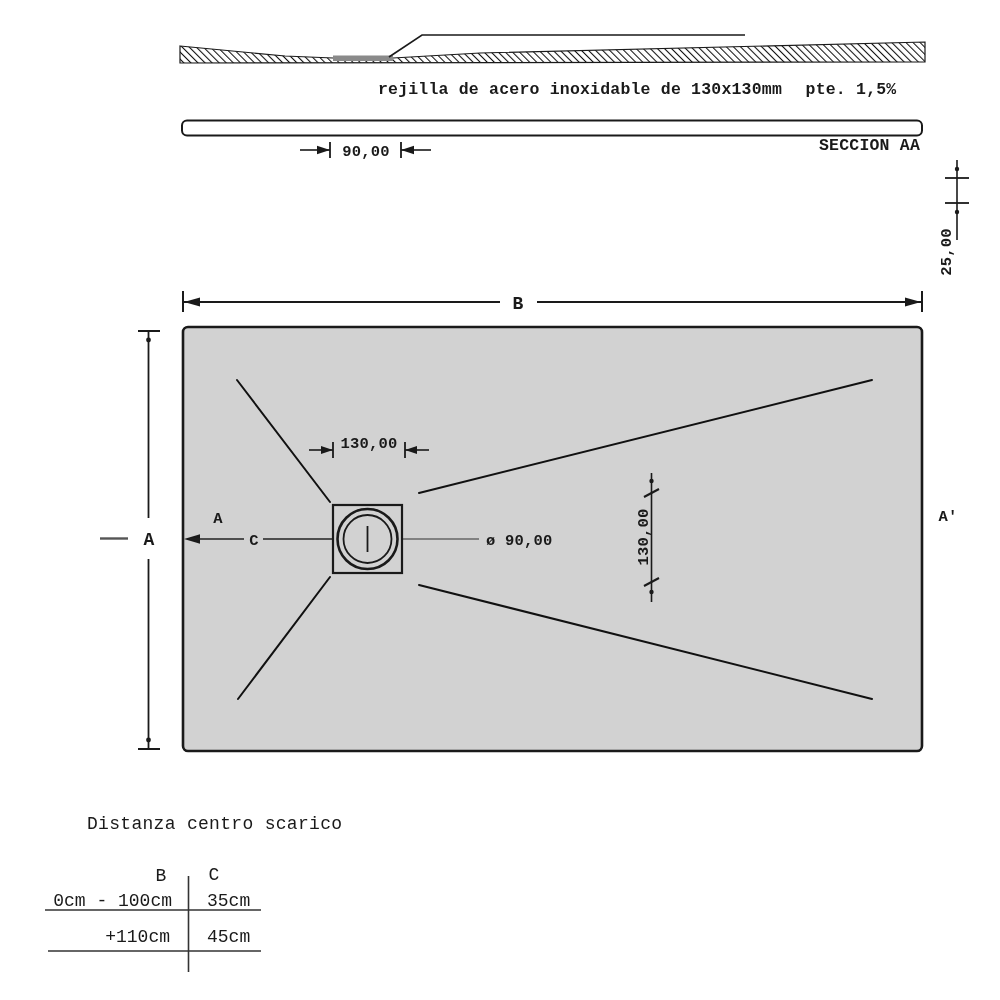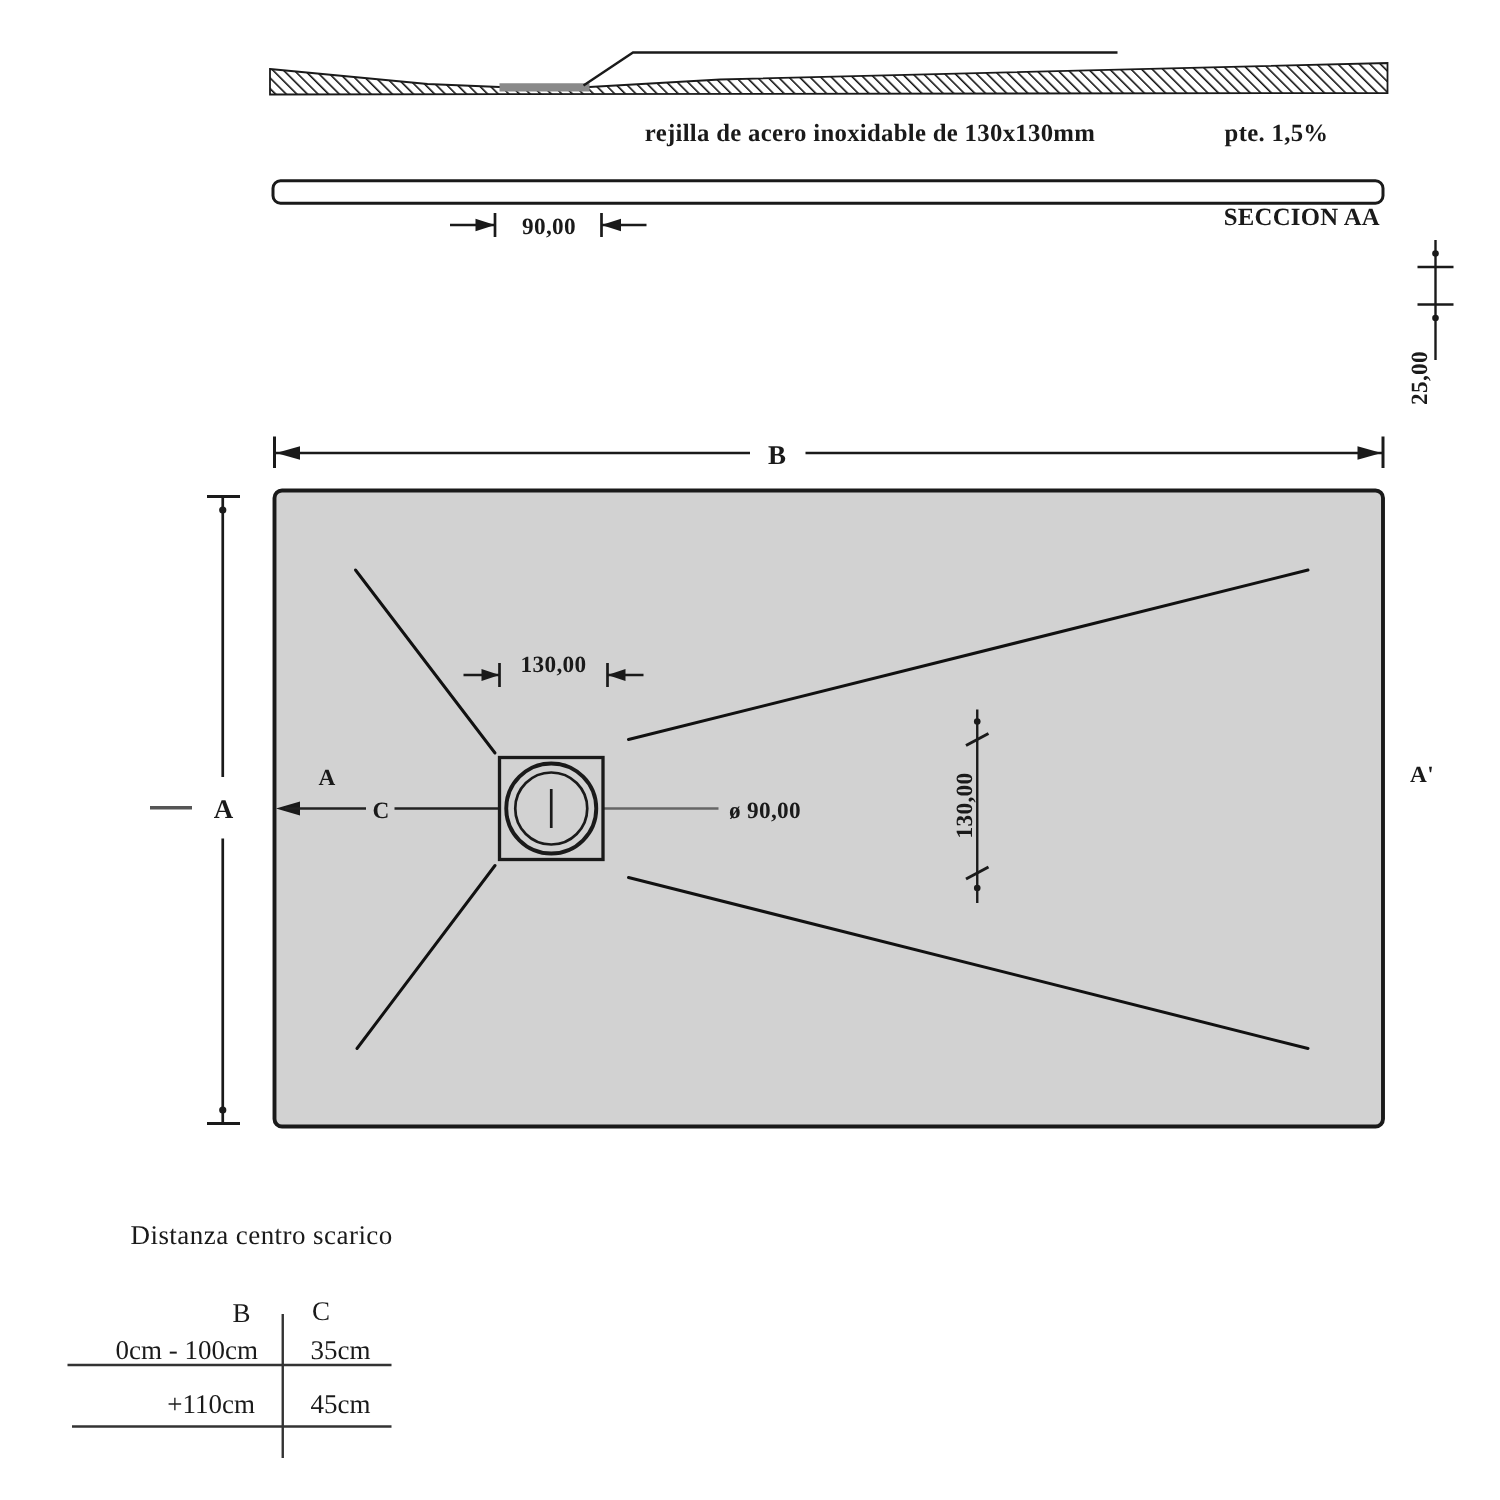--- a/index.html
+++ b/index.html
@@ -1,17 +1,17 @@
 <!DOCTYPE html>
 <html><head>
 <meta charset="utf-8">
 <style>
   html,body{margin:0;padding:0;background:#ffffff;}
   .page{position:relative;width:1000px;height:1000px;background:#ffffff;overflow:hidden;
-        font-family:Liberation Serif, serif;}
+        font-family:Liberation Mono, monospace;}
   svg{position:absolute;left:0;top:0;}
   text{fill:#1a1a1a;}
   .dim{font-weight:bold;font-size:15.5px;letter-spacing:0.2px;}
   .dim-big{font-weight:bold;font-size:18px;}
   .note{font-weight:bold;font-size:16.5px;letter-spacing:0.2px;}
   .tbl{font-size:18px;font-weight:400;}
   .tbl-title{font-size:18px;font-weight:400;letter-spacing:0.3px;}
 </style>
 </head>
 <body>

